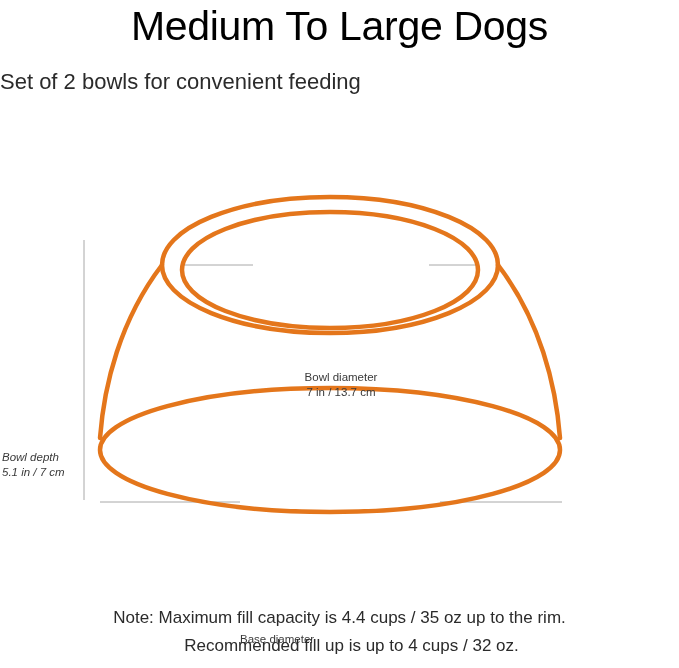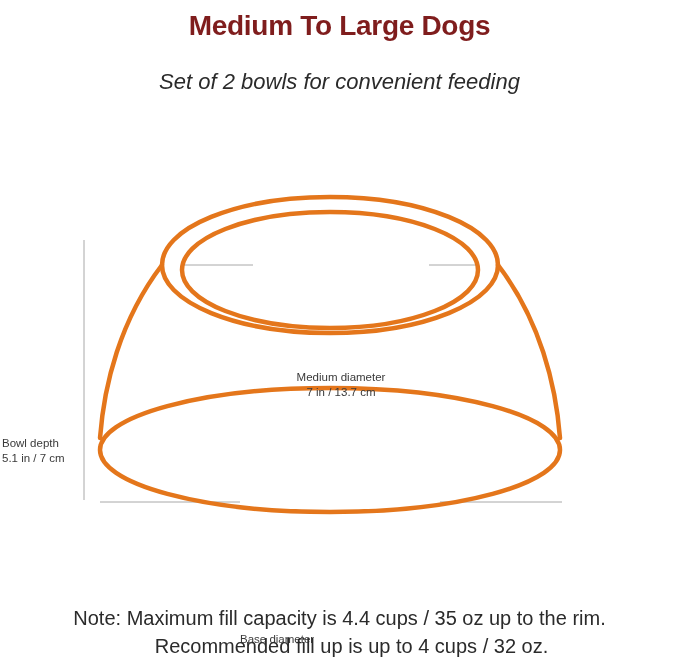--- a/index.html
+++ b/index.html
@@ -19,39 +19,38 @@
     width: 679px;
     height: 668px;
     background: #ffffff;
   }
   .headline {
     position: absolute;
     left: 0;
     top: 2px;
     width: 679px;
     text-align: center;
-    font-size: 28px;
-    font-weight: bold;
-    color: #7f1d1d;
+    font-size: 41px;
+    font-weight: normal;
+    color: #000000;
     letter-spacing: -0.3px;
     line-height: 48px;
     white-space: nowrap;
   }
   .subhead {
     position: absolute;
     left: 0;
     top: 68px;
     width: 679px;
-    text-align: center;
+    text-align: left;
     font-size: 22px;
     font-weight: normal;
     color: #2b2b2b;
     line-height: 28px;
     white-space: nowrap;
-    font-style: italic;
   }
   .diagram {
     position: absolute;
     left: 0;
     top: 120px;
     width: 679px;
     height: 440px;
   }
   .diagram svg {
     display: block;
@@ -70,31 +69,32 @@
     text-align: center;
   }
   .lbl-base {
     left: 240px;
     top: 512px;
     width: 200px;
     text-align: left;
   }
   .lbl-depth {
     left: 2px;
-    top: 316px;
+    top: 330px;
     width: 78px;
     text-align: left;
+    font-style: italic;
   }
   .note {
     position: absolute;
     left: 0;
     top: 604px;
     width: 679px;
     text-align: center;
-    font-size: 20px;
+    font-size: 17px;
     color: #2b2b2b;
     line-height: 28px;
     white-space: nowrap;
   }
   .note.line2 {
     top: 632px;
     margin-left: 12px;
   }
 </style>
 </head>
@@ -127,21 +127,21 @@
 
         <ellipse cx="330" cy="330" rx="230" ry="62"></ellipse>
 
         <path d="M162 145 C 120 200 104 265 100 318"></path>
 
         <path d="M498 145 C 540 200 556 265 560 318"></path>
       </g>
     </svg>
 
     <div class="lbl lbl-inner">
-      <div>Medium diameter</div>
+      <div>Bowl diameter</div>
       <div>7 in / 13.7 cm</div>
     </div>
 
     <div class="lbl lbl-base">
       <div>Base diameter</div>
     </div>
 
     <div class="lbl lbl-depth">
       <div>Bowl depth</div>
       <div>5.1 in / 7 cm</div>

